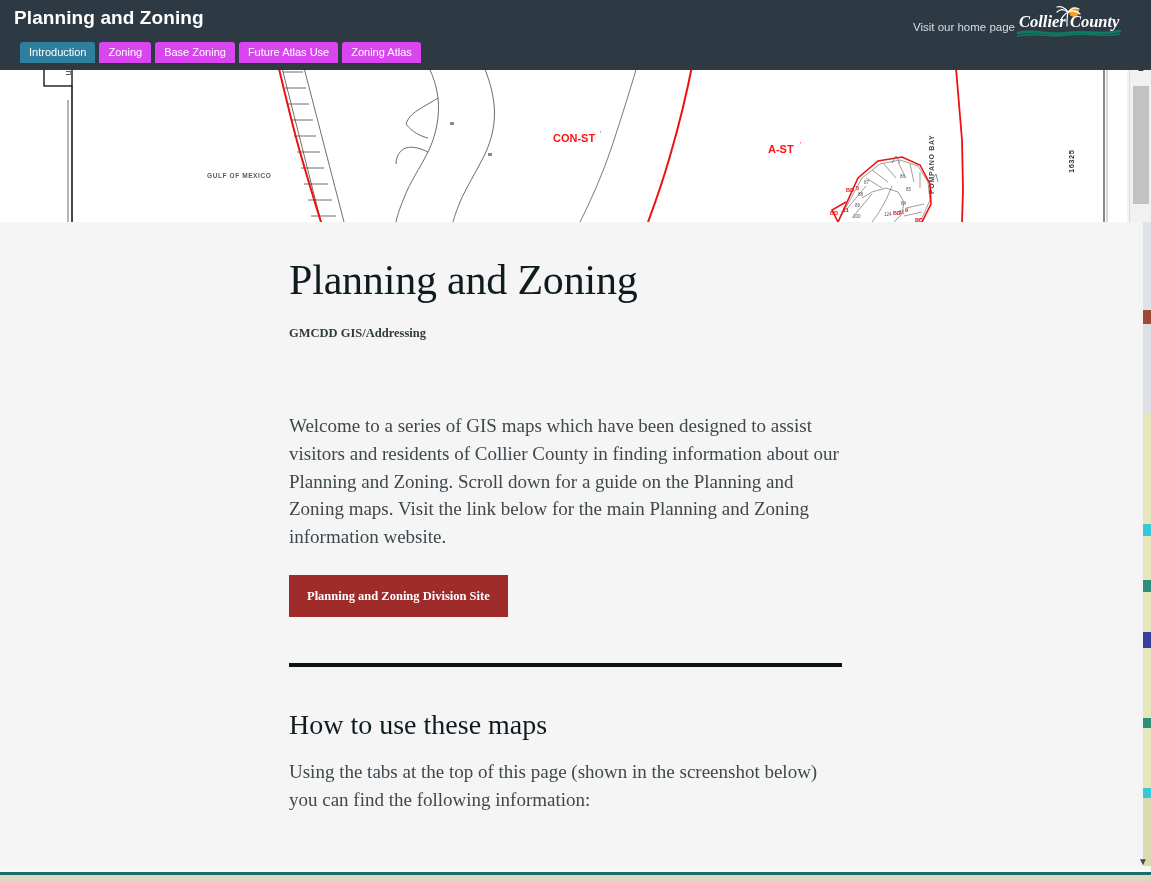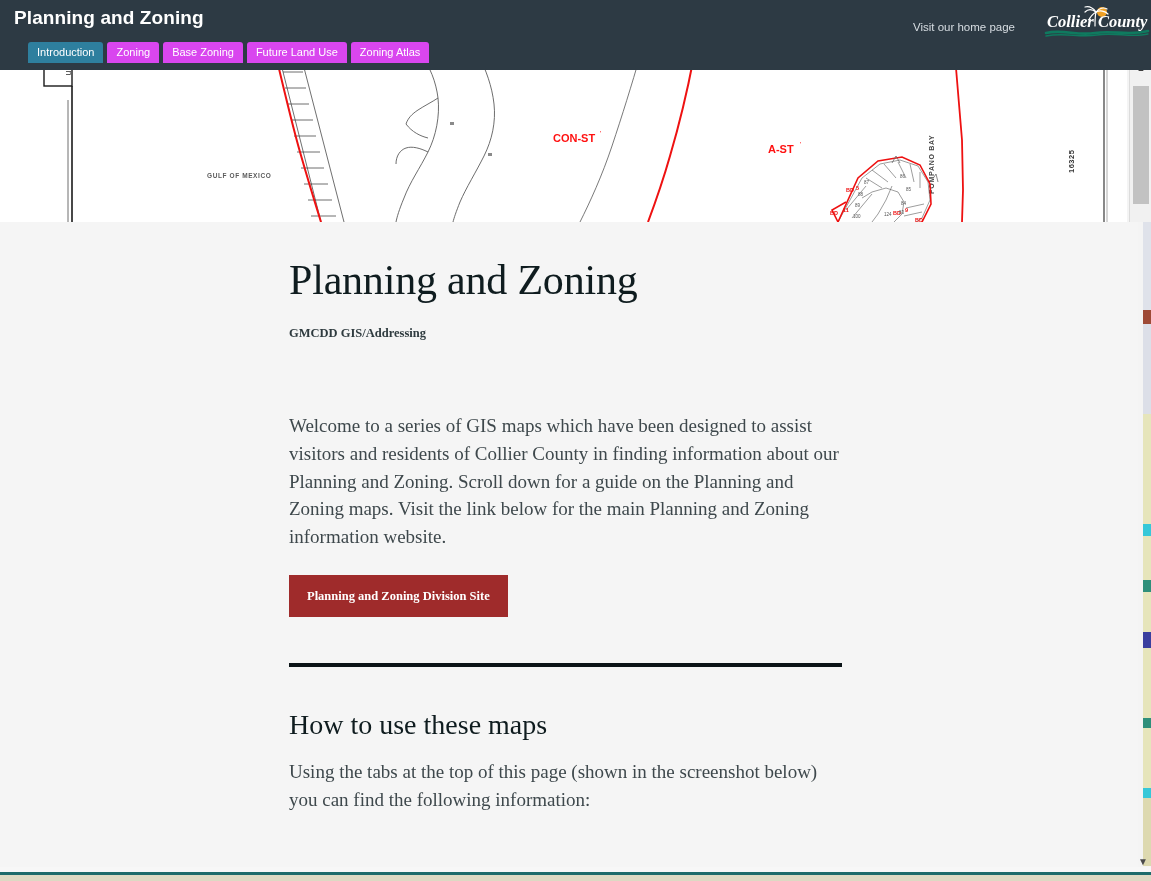--- a/index.html
+++ b/index.html
@@ -33,44 +33,44 @@
     position: absolute;
     left: 14px; top: 7px;
     font-size: 19px;
     font-weight: bold;
     color: #ffffff;
     letter-spacing: .1px;
     white-space: nowrap;
   }
   .header-right {
     position: absolute;
-    right: 0; top: 5px;
+    right: 28px; top: 5px;
     display: flex;
     align-items: center;
-    gap: 28px;
+    gap: 0;
   }
   .home-link {
     font-size: 11.5px;
     color: #d7dde2;
     text-decoration: none;
     white-space: nowrap;
     padding-top: 10px;
   }
 
   .logo {
     position: relative;
     width: 108px;
     height: 34px;
     display: block;
   }
 
   
   .tabs {
     position: absolute;
-    left: 28px; top: 42px;
+    left: 20px; top: 42px;
     display: flex;
     gap: 4px;
     z-index: 41;
   }
   .tab {
     height: 21px;
     padding: 0 9px;
     background: #d946ef;
     color: #ffffff;
     font-size: 11px;
@@ -425,21 +425,21 @@
           <path d="M3 31 C22 27 36 33 54 30 C72 27 88 33 105 29" stroke="#0f7a5f" stroke-width="1.4" fill="none" stroke-linecap="round"></path>
         </svg>
       </span>
     </div>
   </div>
 
   <div class="tabs">
     <div class="tab active">Introduction</div>
     <div class="tab">Zoning</div>
     <div class="tab">Base Zoning</div>
-    <div class="tab">Future Land Use</div>
+    <div class="tab">Future Atlas Use</div>
     <div class="tab">Zoning Atlas</div>
   </div>
 
   <div class="content-panel">
     <div class="content-inner">
 
       <h1 class="page-title">Planning and Zoning</h1>
 
 
       <p class="byline">GMCDD GIS/Addressing</p>

